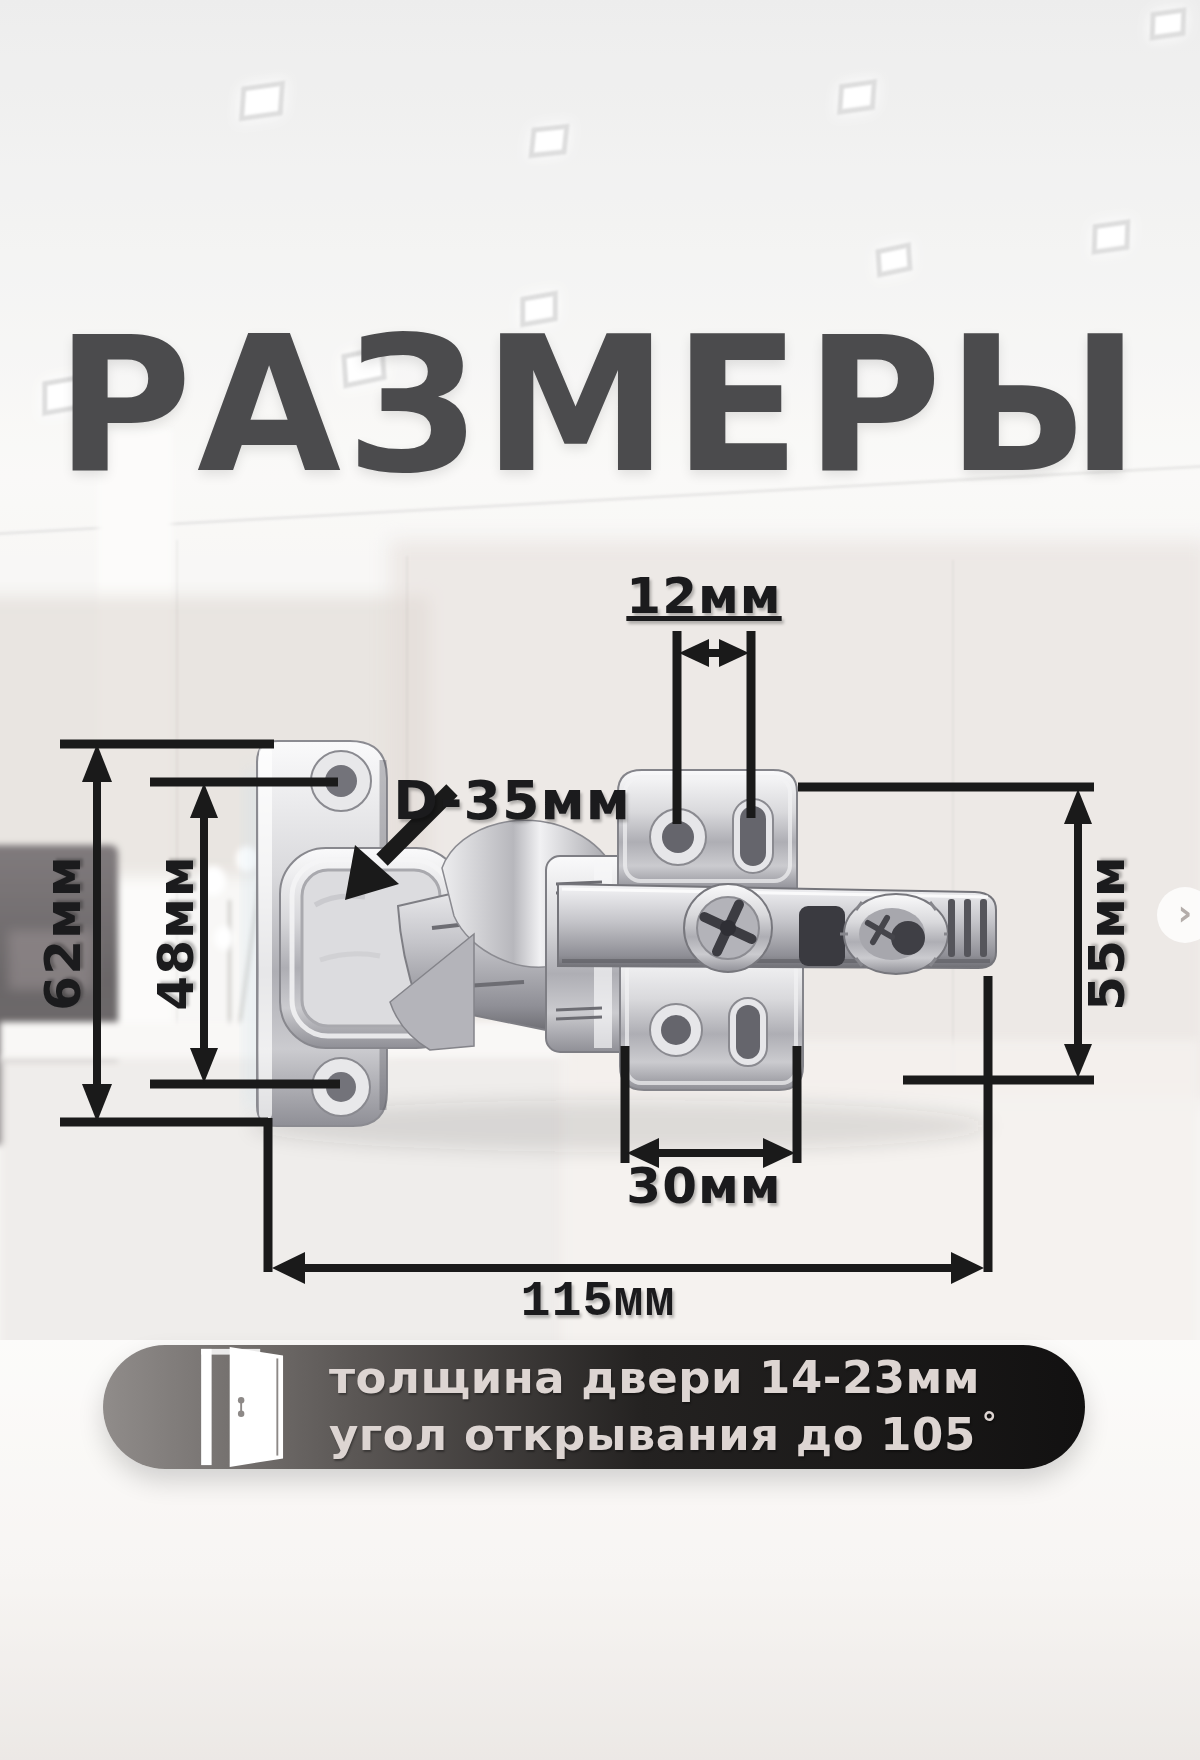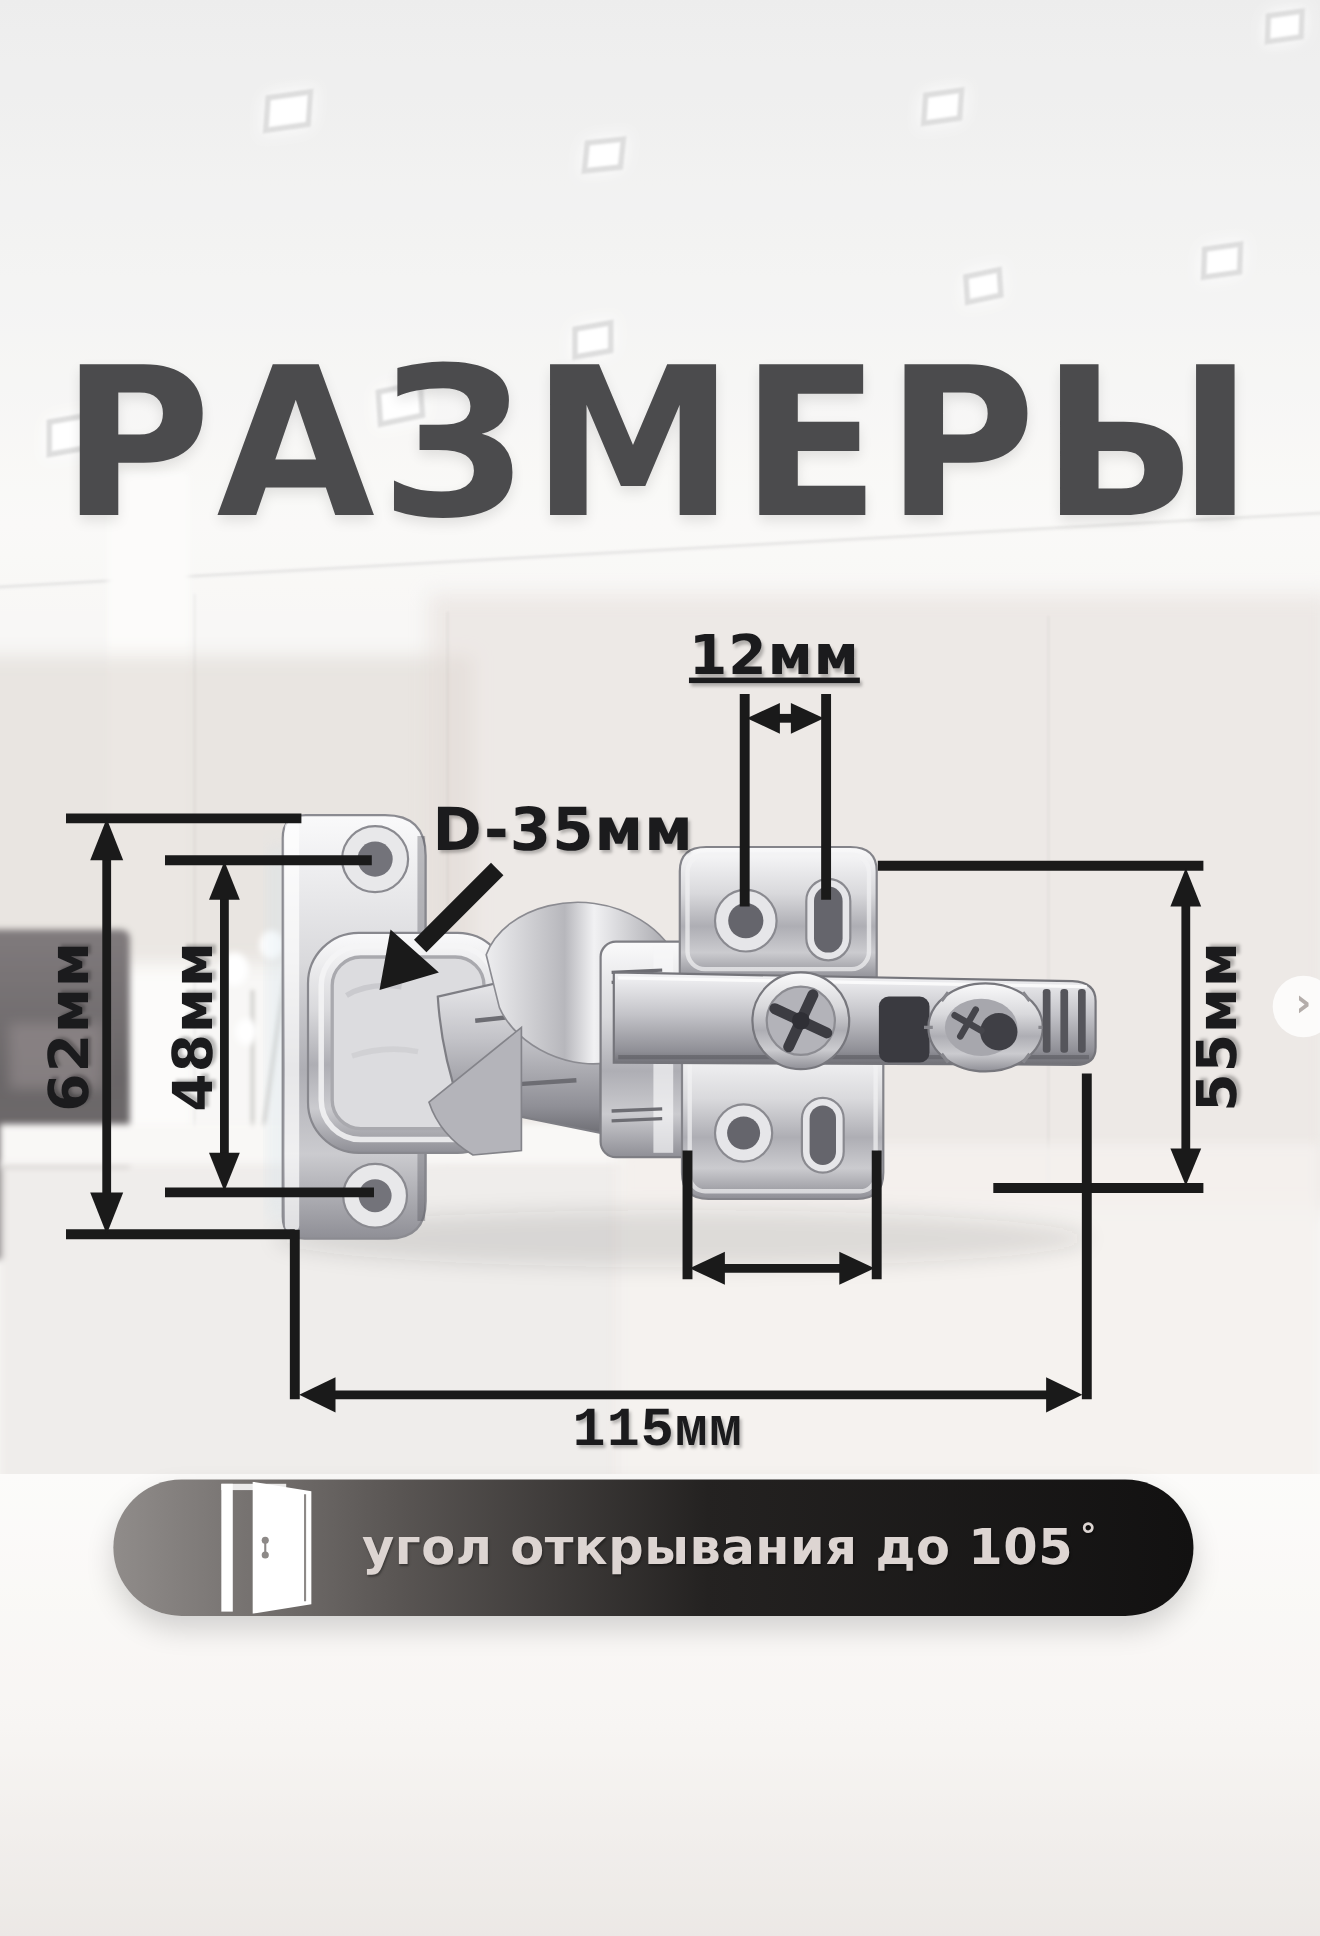--- a/index.html
+++ b/index.html
@@ -268,38 +268,40 @@
       </g>
 
       <g>
         <line x1="452" y1="790" x2="382" y2="860" stroke-width="16"></line>
         <polygon points="345,900 355,845 399,884" stroke="none"></polygon>
       </g>
     </g>
   </svg>
 
   <div class="dim-label" style="left:704px;top:596px;text-decoration:underline;">12мм</div>
-  <div class="dim-label big" style="left:512px;top:754px;text-align:right;">D-35мм</div>
+  <div class="dim-label big" style="left:512px;top:800px;text-align:right;">D-35мм</div>
   <div class="dim-label rot" style="left:63px;top:933px;">62мм</div>
   <div class="dim-label rot" style="left:176px;top:933px;">48мм</div>
   <div class="dim-label rot" style="left:1107px;top:933px;">55мм</div>
+  <div class="dim-label" style="left:704px;top:1186px;">30мм</div>
   <div class="dim-label" style="left:598px;top:1301px;font-family:Liberation Mono, monospace;">115мм</div>
 
   <div class="next-btn">
     <span>›</span>
   </div>
 
   <div class="pill">
     <svg class="door-icon" width="86" height="120" viewBox="0 0 90 126">
       <rect x="0" y="2" width="11" height="122" fill="#ffffff"></rect>
       <rect x="0" y="2" width="62" height="6" fill="#ffffff" opacity=".85"></rect>
       <polygon points="30,0 86,9 86,117 30,126" fill="#ffffff"></polygon>
       <line x1="80" y1="12" x2="80" y2="114" stroke="#8d8987" stroke-width="2"></line>
       <circle cx="42" cy="56" r="3.4" fill="#8d8987"></circle>
       <circle cx="42" cy="70" r="3.4" fill="#8d8987"></circle>
       <line x1="42" y1="58" x2="42" y2="68" stroke="#8d8987" stroke-width="2"></line>
     </svg>
     <div class="pill-text">
+      <div>толщина двери 14-23мм</div>
       <div><span>угол открывания до 105</span><span class="deg">°</span></div>
     </div>
   </div>
 
 </div>
 
 </body></html>

